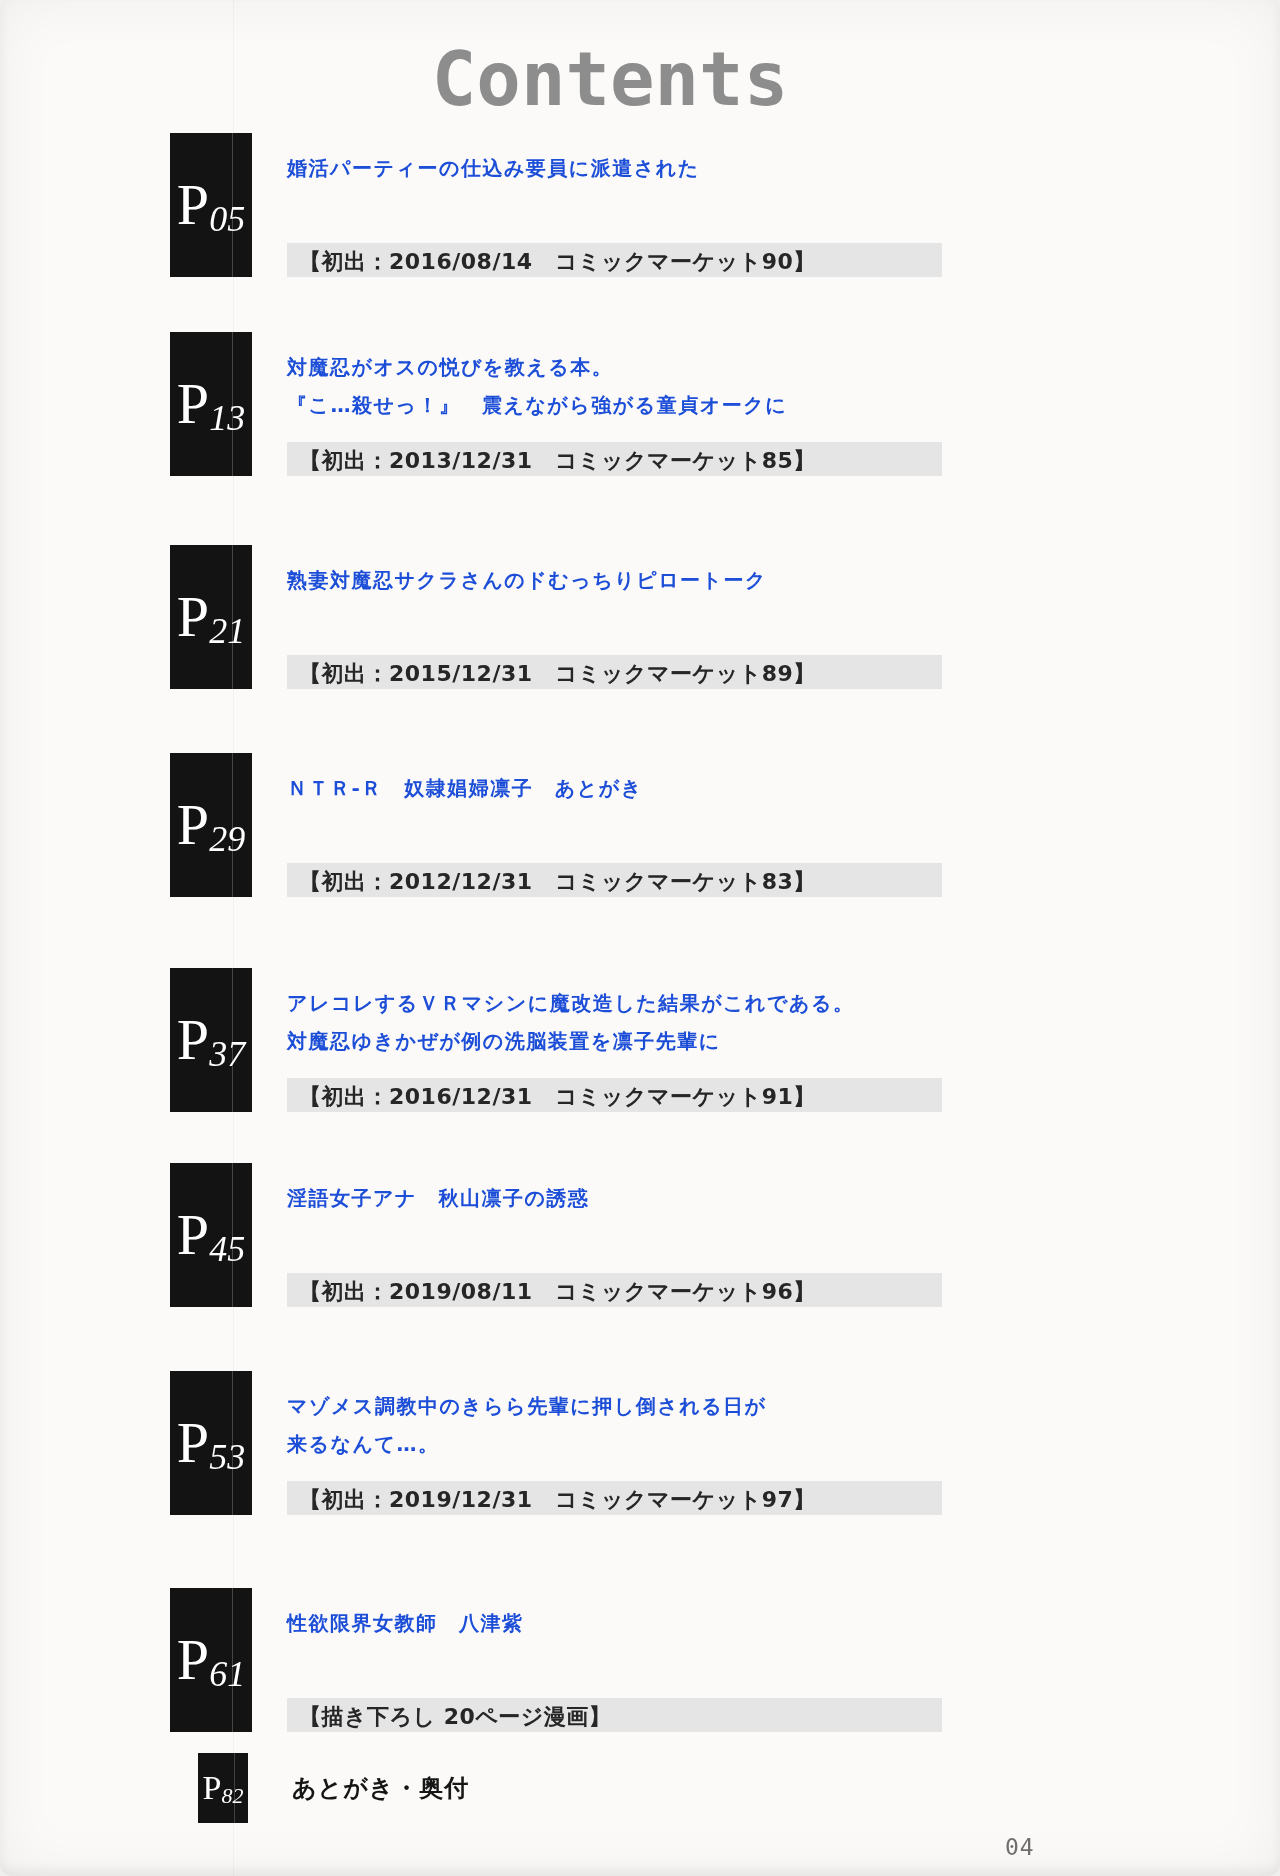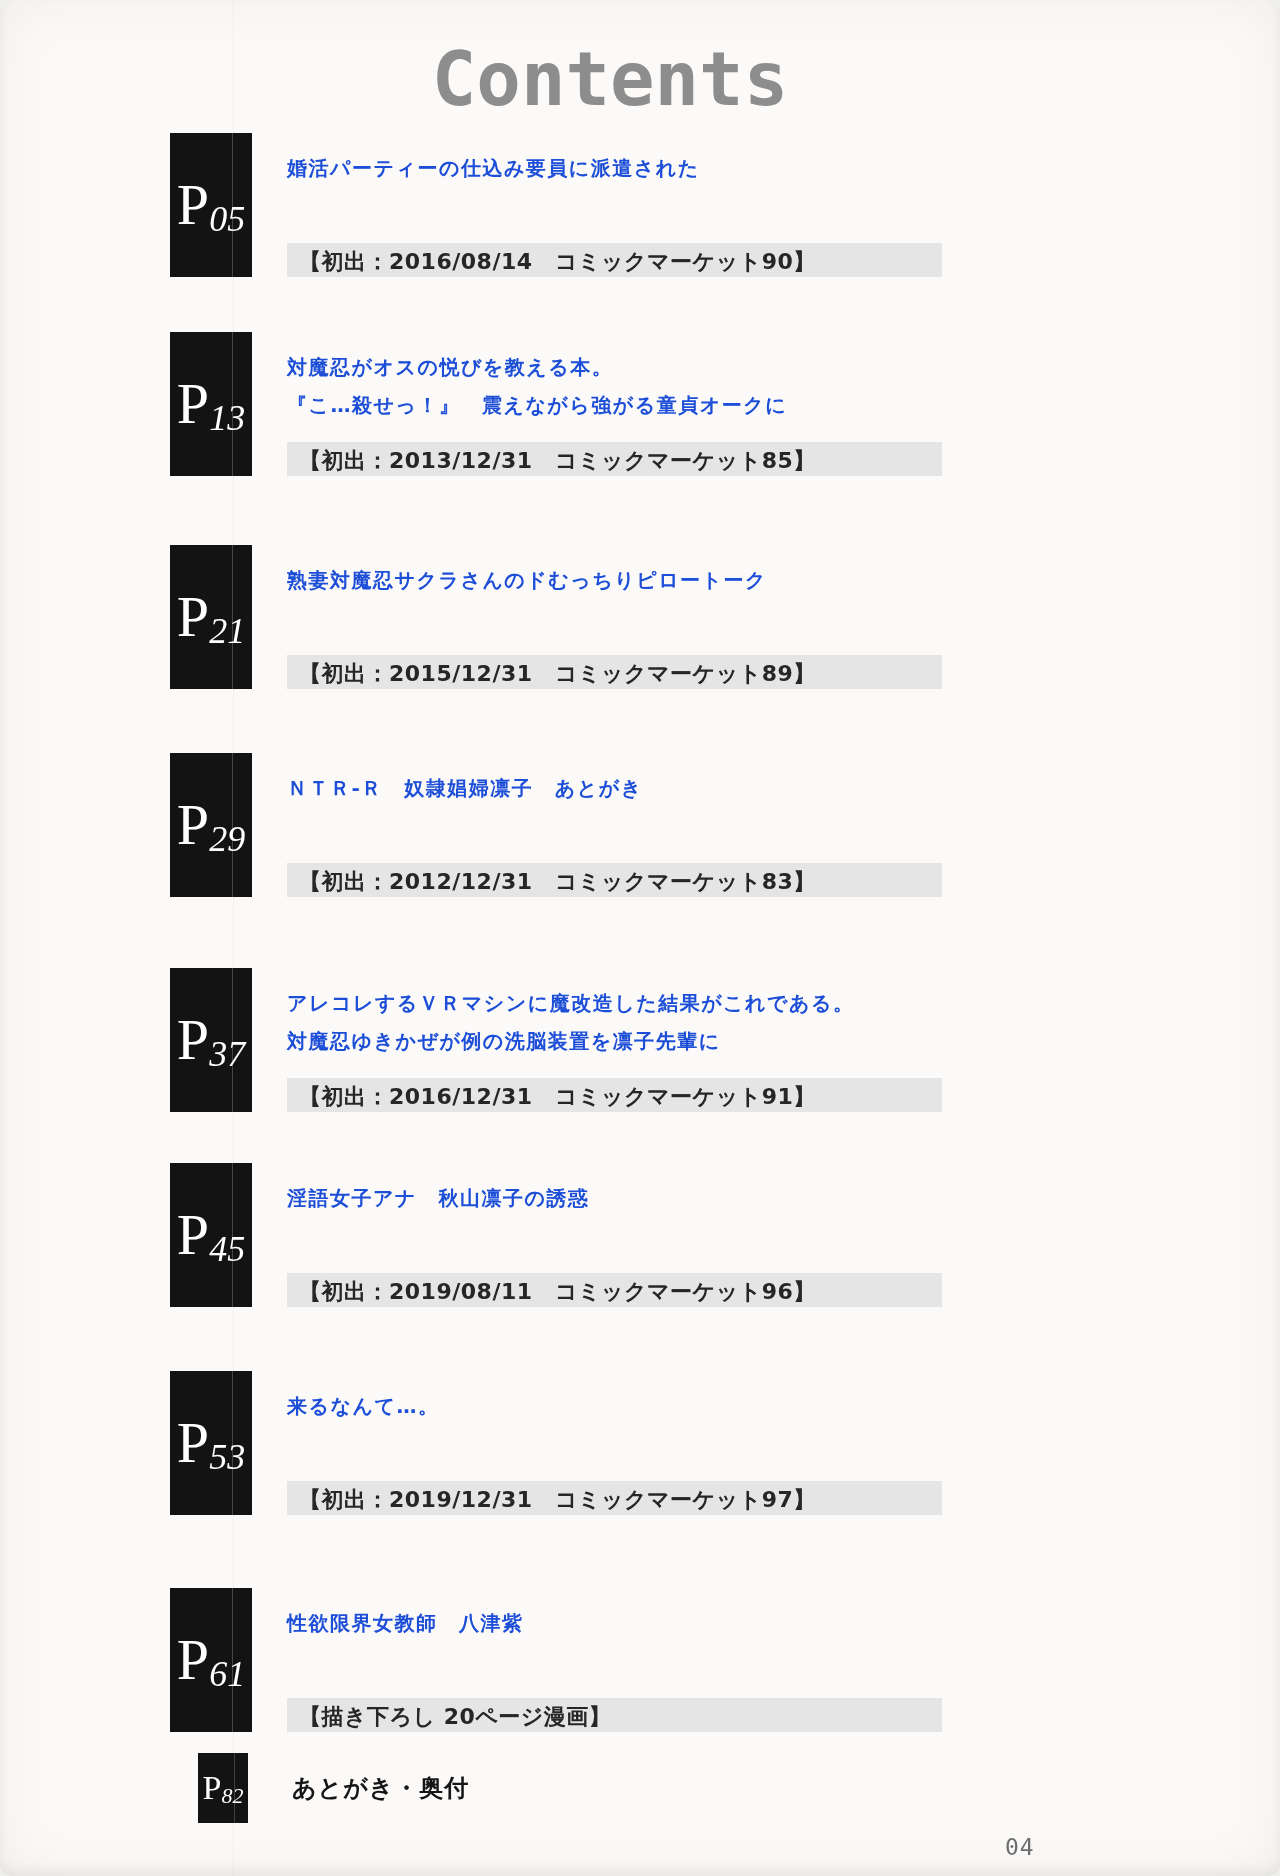--- a/index.html
+++ b/index.html
@@ -215,20 +215,21 @@
     </div>
   </div>
 
   <div class="entry" style="top:1371px;">
     <div class="pbox">
       <span class="p-letter">P</span>
         <span class="p-digits">53</span>
     </div>
     <div class="content">
       <div class="title">
+        <span class="title-line">マゾメス調教中のきらら先輩に押し倒される日が</span>
         <span class="title-line">来るなんて…。</span>
       </div>
       <div class="infobar">
         <span class="info-text">【初出：2019/12/31　コミックマーケット97】</span>
       </div>
     </div>
   </div>
 
   <div class="entry" style="top:1588px;">
     <div class="pbox">

